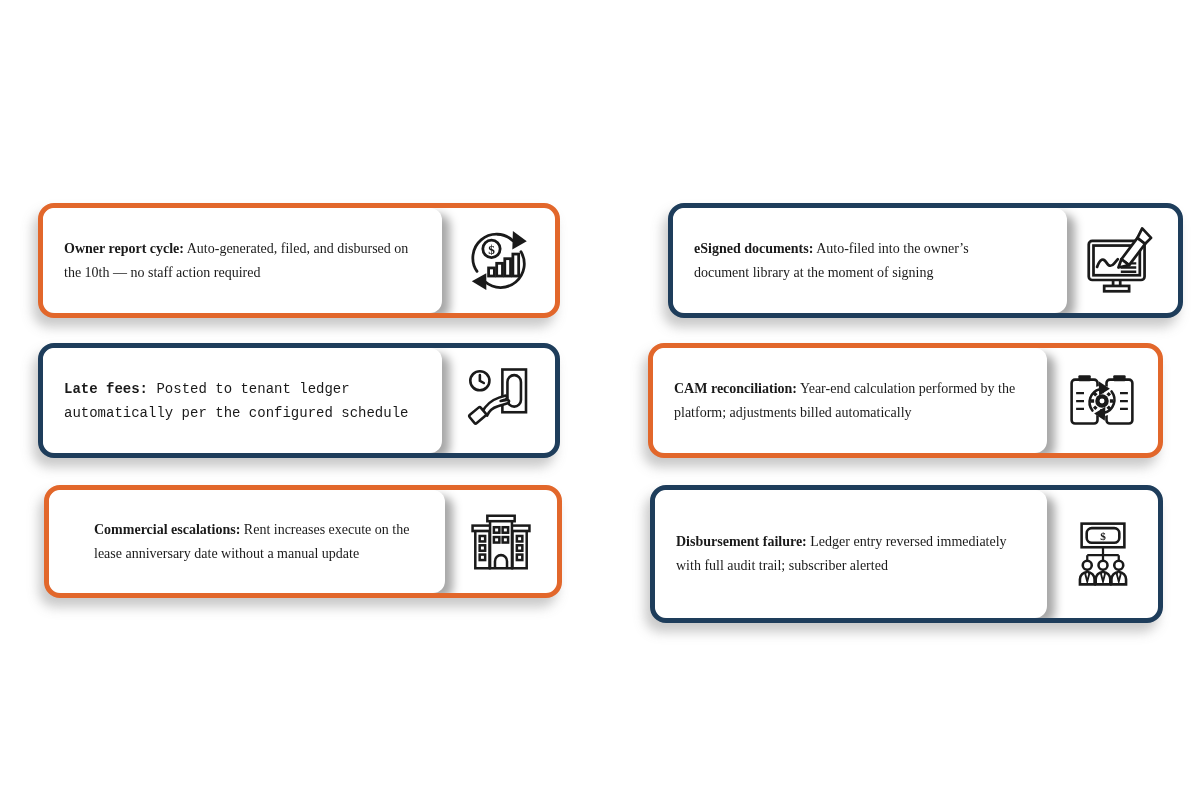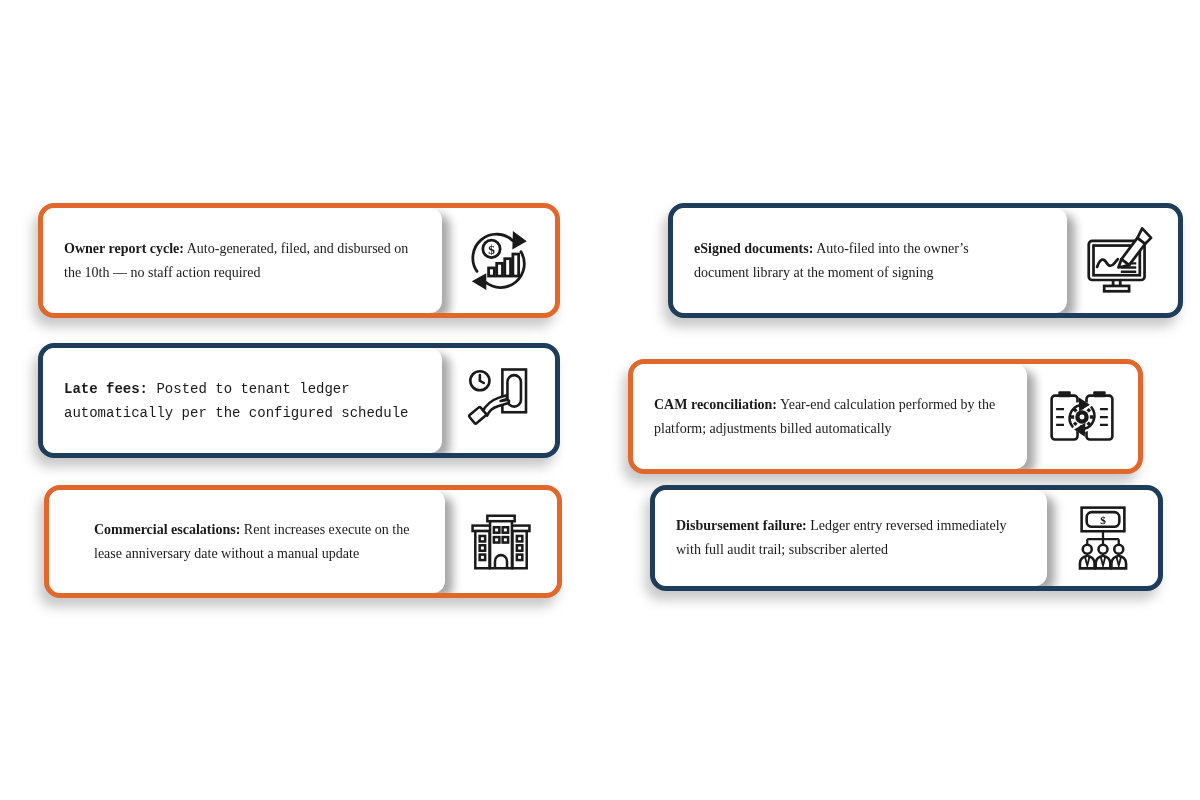--- a/index.html
+++ b/index.html
@@ -13,22 +13,22 @@
     border:5px solid #888;
     border-radius:16px;
     overflow:hidden;
     box-shadow:-5px 9px 12px rgba(100,100,100,0.35);
   }
   
   .c1 { left:38px;  top:203px; width:522px; height:115px; }
   .c2 { left:38px;  top:343px; width:522px; height:115px; }
   .c3 { left:44px;  top:485px; width:518px; height:113px; }
   .c4 { left:648px; top:203px; width:515px; height:115px;margin-left:20px; }
-  .c5 { left:628px; top:343px; width:515px; height:115px;margin-top:16px; }
-  .c6 { left:650px; top:485px; width:513px; height:106px; }
+  .c5 { left:648px; top:343px; width:515px; height:115px; }
+  .c6 { left:650px; top:485px; width:513px; height:138px; }
 
   .accent-orange { border-color:#E2672B; }
   .accent-navy   { border-color:#1E3D5B; }
 
   .panel {
     position:absolute; left:0; top:0; bottom:0; width:78%;
     background:#ffffff;
     border-radius:12px;
     box-shadow:8px 6px 10px rgba(0,0,0,0.35);
     display:flex; align-items:center;

